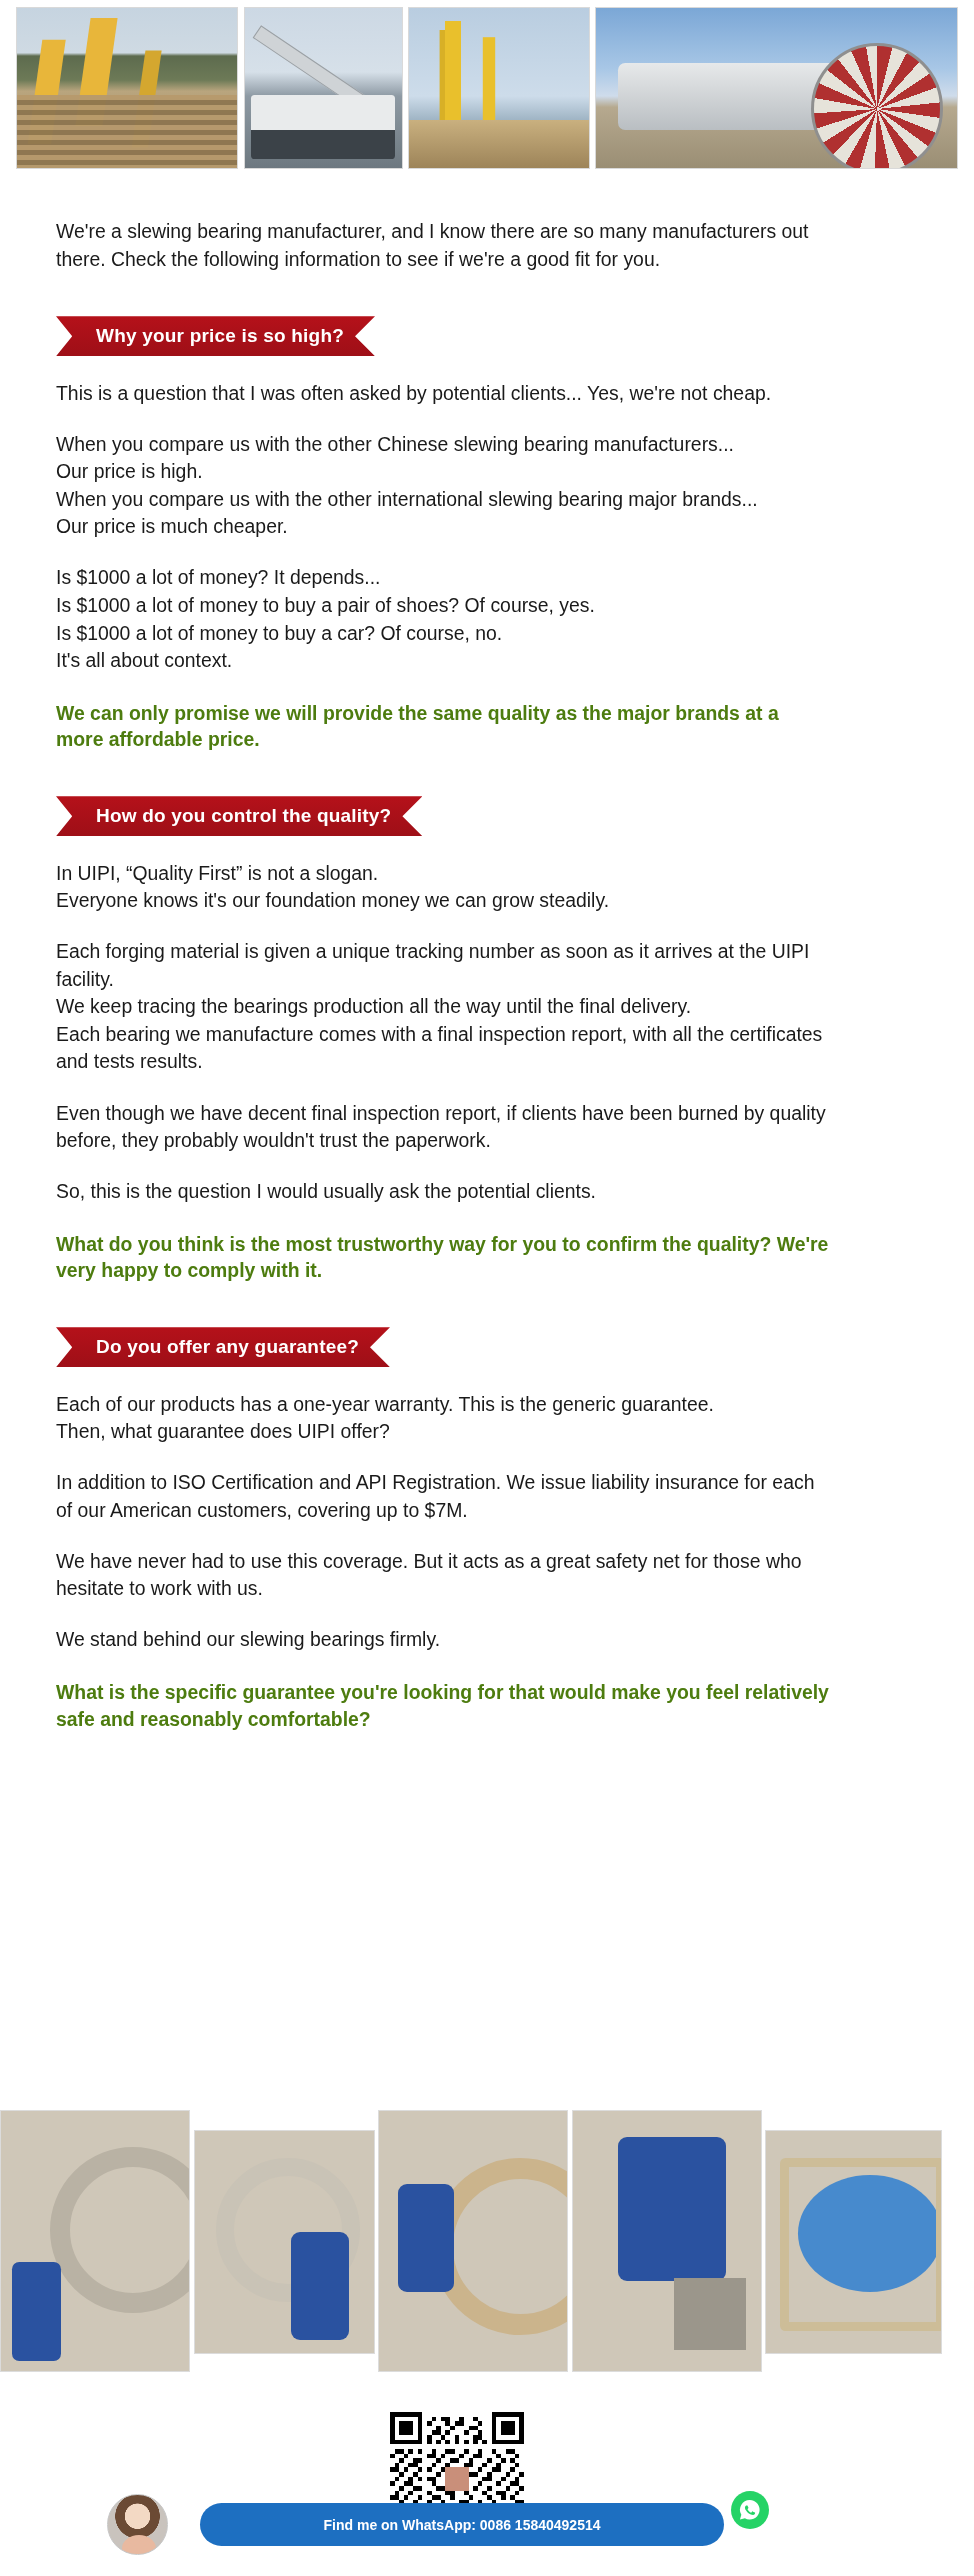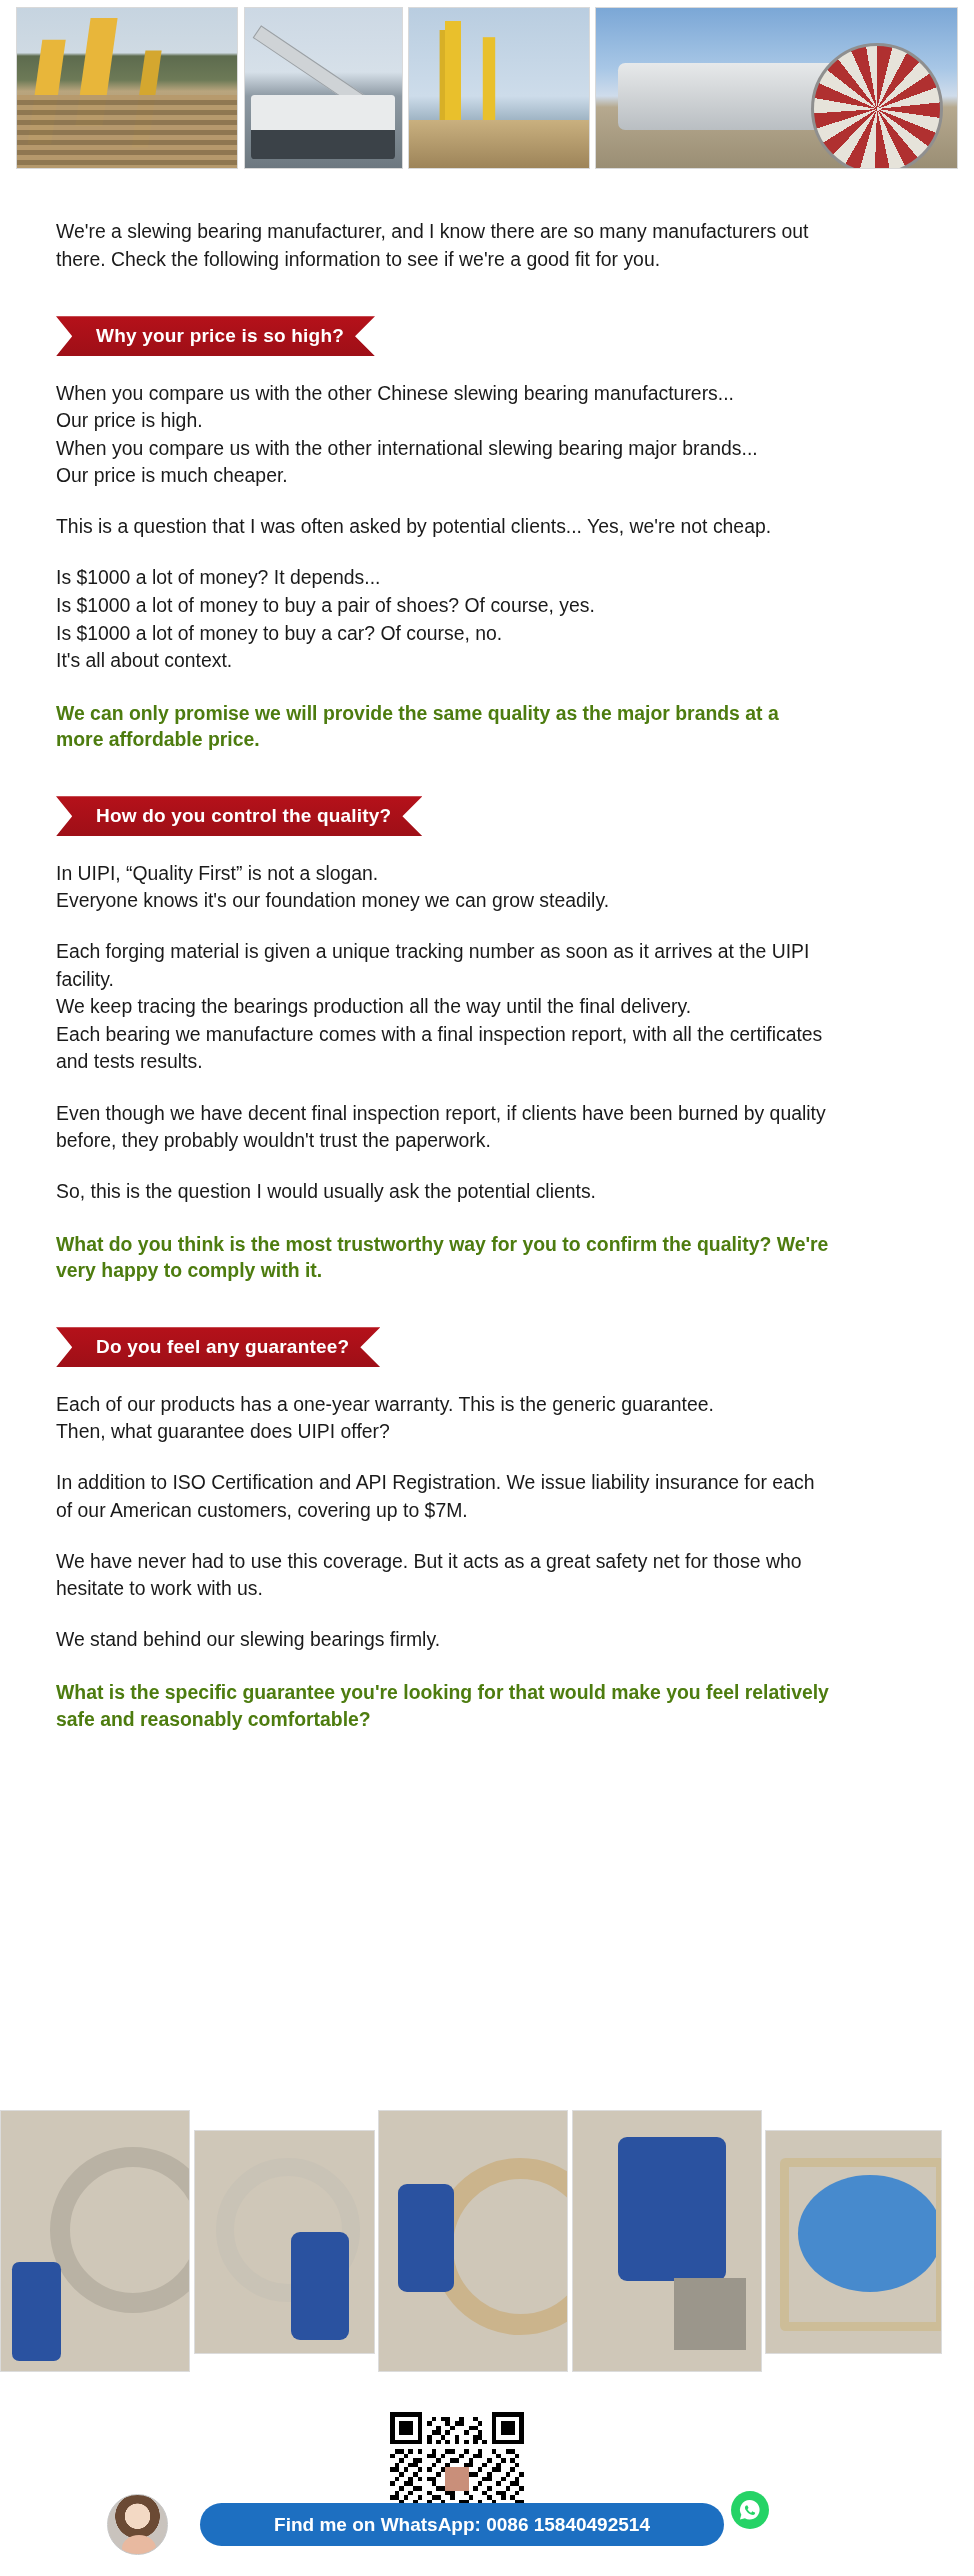--- a/index.html
+++ b/index.html
@@ -297,21 +297,21 @@
     background: #e8b9a0;
   }
   .wa-pill {
     position: absolute;
     left: 200px; top: 14.4px;
     height: 43px;
     min-width: 524px;
     background: #1d6fc1;
     border-radius: 21.7px;
     color: #ffffff;
-    font-size: 19px;
+    font-size: 14px;
     font-weight: bold;
     display: flex;
     align-items: center;
     justify-content: center;
     padding: 0 25px;
     cursor: pointer;
   }
   .wa-badge {
     position: absolute;
     left: 731px; top: 1.8px;
@@ -336,45 +336,45 @@
   <div class="photo ph-4"></div>
 </div>
 
 <div class="content">
 
   <div class="intro">We're a slewing bearing manufacturer, and I know there are so many manufacturers out there.  Check the following information to see if we're a good fit for you.</div>
 
   <div class="ribbon-wrap">
     <div class="ribbon">Why your price is so high?</div>
   </div>
+  <div class="para" style="white-space:pre-line">This is a question that I was often asked by potential clients... Yes, we're not cheap.</div>
   <div class="para" style="white-space:pre-line">When you compare us with the other Chinese slewing bearing manufacturers...
 Our price is high.
 When you compare us with the other international slewing bearing major brands...
 Our price is much cheaper.</div>
-  <div class="para" style="white-space:pre-line">This is a question that I was often asked by potential clients... Yes, we're not cheap.</div>
   <div class="para" style="white-space:pre-line">Is $1000 a lot of money? It depends...
 Is $1000 a lot of money to buy a pair of shoes? Of course, yes.
 Is $1000 a lot of money to buy a car? Of course, no.
 It's all about context.</div>
   <div class="highlight">We can only promise we will provide the same quality as the major brands at a more affordable price.</div>
 
   <div class="ribbon-wrap" style="margin-top:0">
     <div class="ribbon">How do you control the quality?</div>
   </div>
   <div class="para" style="white-space:pre-line">In UIPI, “Quality First” is not a slogan.
 Everyone knows it's our foundation money we can grow steadily.</div>
   <div class="para" style="white-space:pre-line">Each forging material is given a unique tracking number as soon as it arrives at the UIPI facility.
 We keep tracing the bearings production all the way until the final delivery.
 Each bearing we manufacture comes with a final inspection report, with all the certificates and tests results.</div>
   <div class="para" style="white-space:pre-line">Even though we have decent final inspection report, if clients have been burned by quality before, they probably wouldn't trust the paperwork.</div>
   <div class="para" style="white-space:pre-line">So, this is the question I would usually ask the potential clients.</div>
   <div class="highlight">What do you think is the most trustworthy way for you to confirm the quality? We're very happy to comply with it.</div>
 
   <div class="ribbon-wrap" style="margin-top:0">
-    <div class="ribbon">Do you feel any guarantee?</div>
+    <div class="ribbon">Do you offer any guarantee?</div>
   </div>
   <div class="para" style="white-space:pre-line">Each of our products has a one-year warranty. This is the generic guarantee.
 Then, what guarantee does UIPI offer?</div>
   <div class="para" style="white-space:pre-line">In addition to ISO Certification and API Registration. We issue liability insurance for each of our  American customers, covering up to $7M.</div>
   <div class="para" style="white-space:pre-line">We have never had to use this coverage. But it acts as a great safety net for those who hesitate to work with us.</div>
   <div class="para" style="white-space:pre-line">We stand behind our slewing bearings firmly.</div>
   <div class="highlight">What is the  specific guarantee you're looking for that would make you feel relatively safe and reasonably comfortable?</div>
 
 </div>
 

